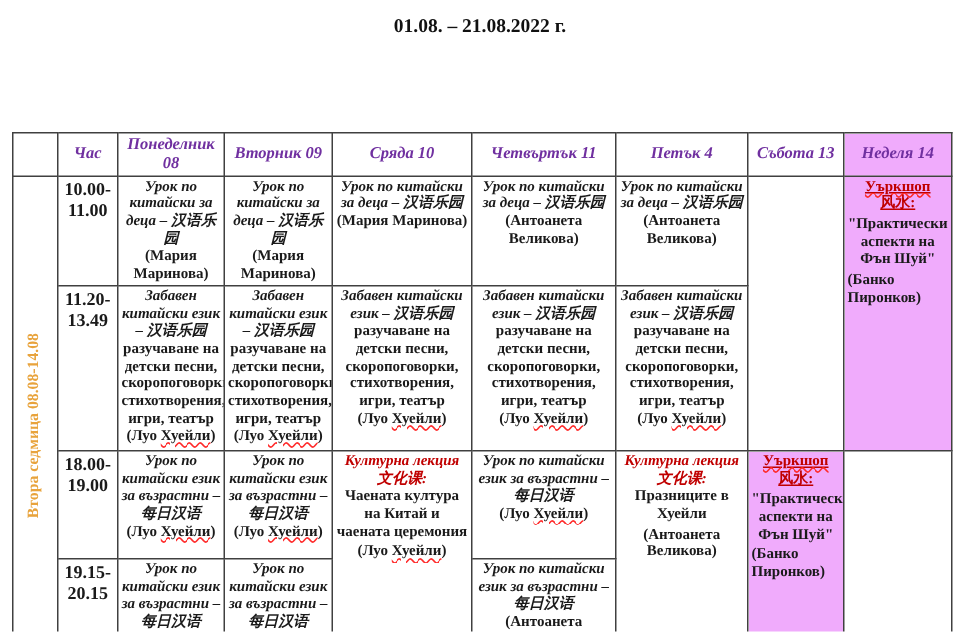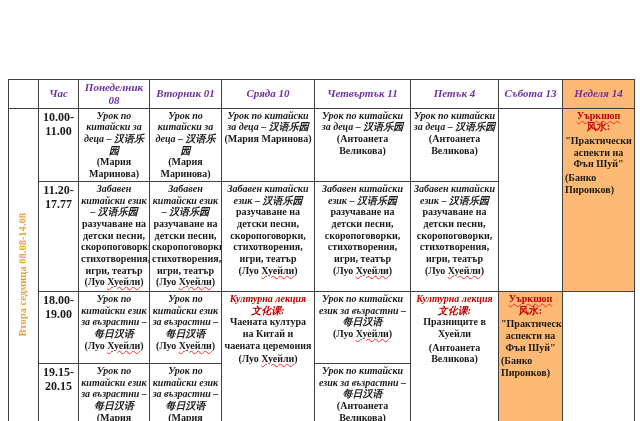--- a/index.html
+++ b/index.html
@@ -30,57 +30,58 @@
     overflow:hidden;
   }
   tr.hrow{height:20px;margin-top:17px;}
   td.hdr{
     color:#7030A0;font-style:italic;font-weight:bold;
     font-size:11px;vertical-align:middle;
   }
   td.time{font-size:12px;font-weight:bold;vertical-align:top;}
   .it{font-style:italic;}
   .red{color:#C00000;}
-  .u{}
+  .u{text-decoration:underline;}
   .sp{text-decoration:underline wavy #ff2a2a;text-decoration-thickness:1px;text-underline-offset:1px;}
-  .beige{background:#fdba74;}
+  .beige{background:#f0abfc;}
   .gap{margin-top:2px;}
   .small-gap{margin-top:2px;}
   .left{text-align:left;}
   td.weekcell{vertical-align:middle;padding:0;}
   .vtext{
     writing-mode:vertical-rl;transform:rotate(180deg);
     margin:0 auto;white-space:nowrap;
     color:#E8A33C;font-weight:bold;font-size:10.5px;
   }
 </style>
 </head>
 <body>
 
 <div class="page">
+  <div class="subtitle">01.08. – 21.08.2022 г.</div>
 
   <table class="sched">
     <colgroup>
       <col style="width:30px">
         <col style="width:40px">
         <col style="width:71px">
       <col style="width:72px">
         <col style="width:93px">
         <col style="width:96px">
       <col style="width:88px">
         <col style="width:64px">
         <col style="width:72px">
     </colgroup>
 
     <tbody>
         <tr class="hrow">
       <td class="c"></td>
       <td class="c hdr">Час</td>
       <td class="c hdr">Понеделник 08</td>
-      <td class="c hdr">Вторник 01</td>
+      <td class="c hdr">Вторник 09</td>
       <td class="c hdr">Сряда 10</td>
       <td class="c hdr">Четвъртък 11</td>
       <td class="c hdr">Петък 4</td>
       <td class="c hdr">Събота 13</td>
       <td class="c hdr beige">Неделя 14</td>
     </tr>
 
     <tr style="height:56px">
       <td class="c weekcell" rowspan="4">
         <div class="vtext">Втора седмица 08.08-14.08</div>
@@ -114,21 +115,21 @@
         <div class="red"><span class="u"><span class="sp">Уъркшоп</span></span></div>
         <div class="red"><span class="u">风水:</span></div>
         <div class="small-gap">"Практически аспекти на Фън Шуй"</div>
         <div class="gap left">(Банко Пиронков)</div>
       </td>
     </tr>
 
     <tr style="height:110px">
       <td class="c time">
         <div>11.20-</div>
-        <div>17.77</div>
+        <div>13.49</div>
       </td>
       <td class="c">
         <div class="it">Забавен китайски език – 汉语乐园</div>
         <div>разучаване на детски песни, скоропоговорки, стихотворения, игри, театър</div>
         <div><span>(Луо </span><span class="sp">Хуейли</span><span>)</span></div>
       </td>
       <td class="c">
         <div class="it">Забавен китайски език – 汉语乐园</div>
         <div>разучаване на детски песни, скоропоговорки, стихотворения, игри, театър</div>
         <div><span>(Луо </span><span class="sp">Хуейли</span><span>)</span></div>

